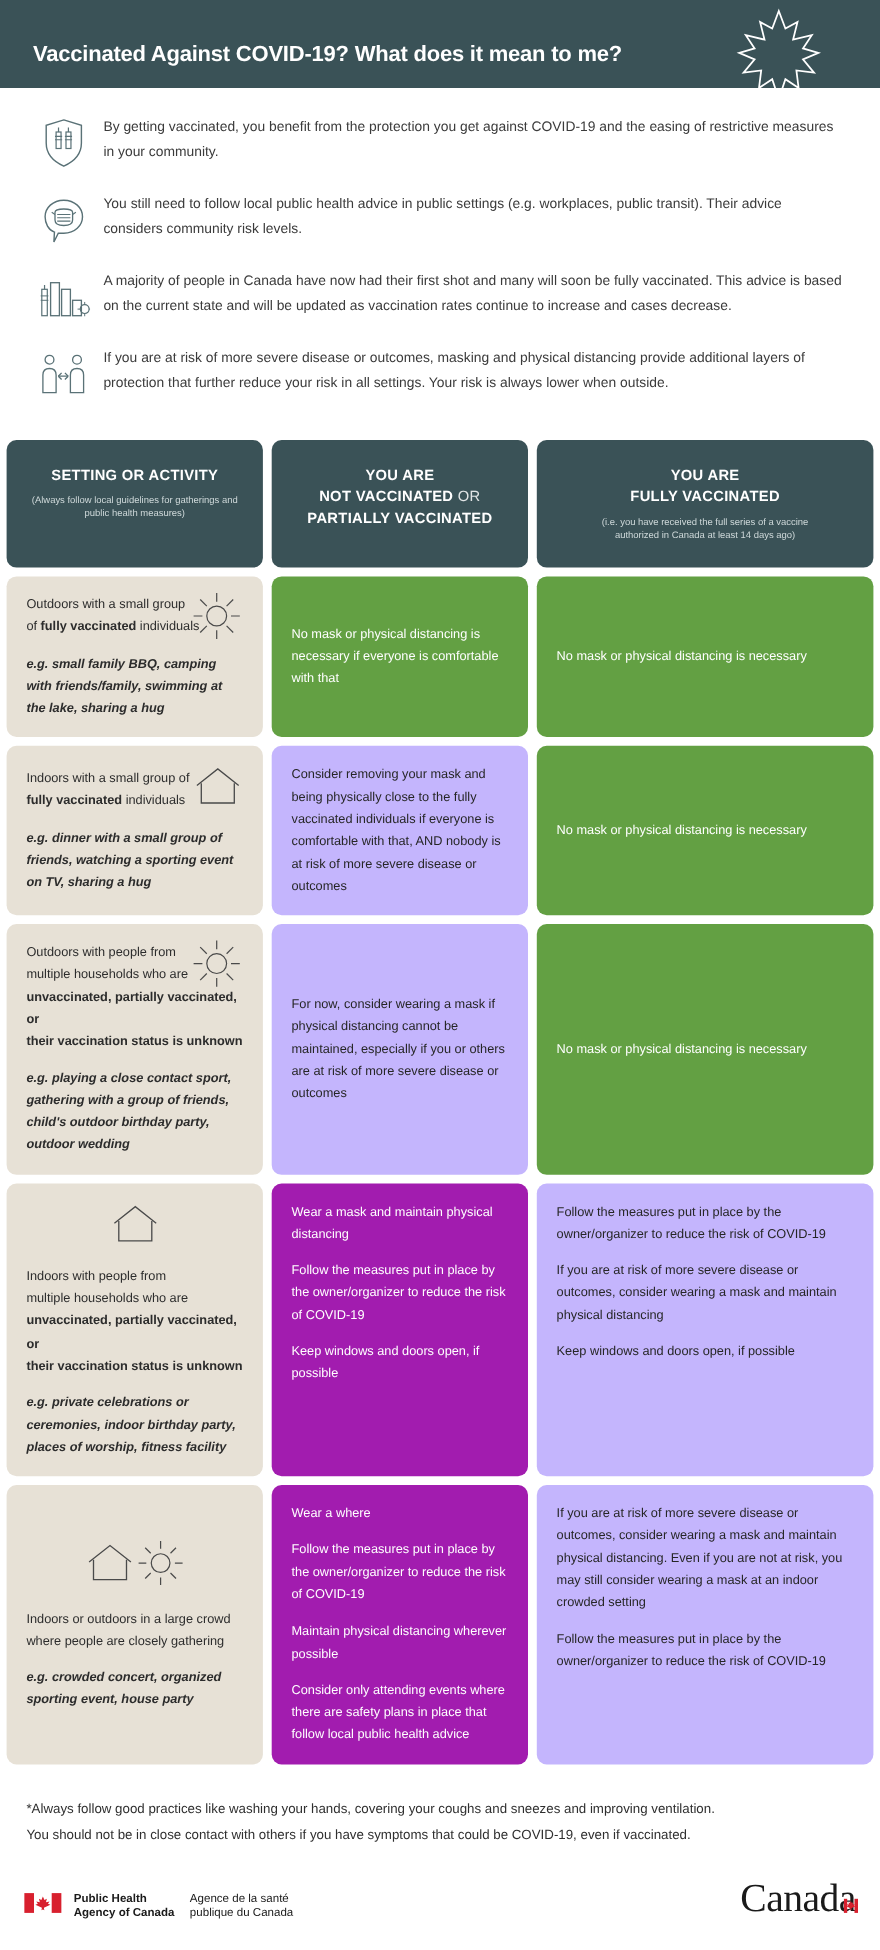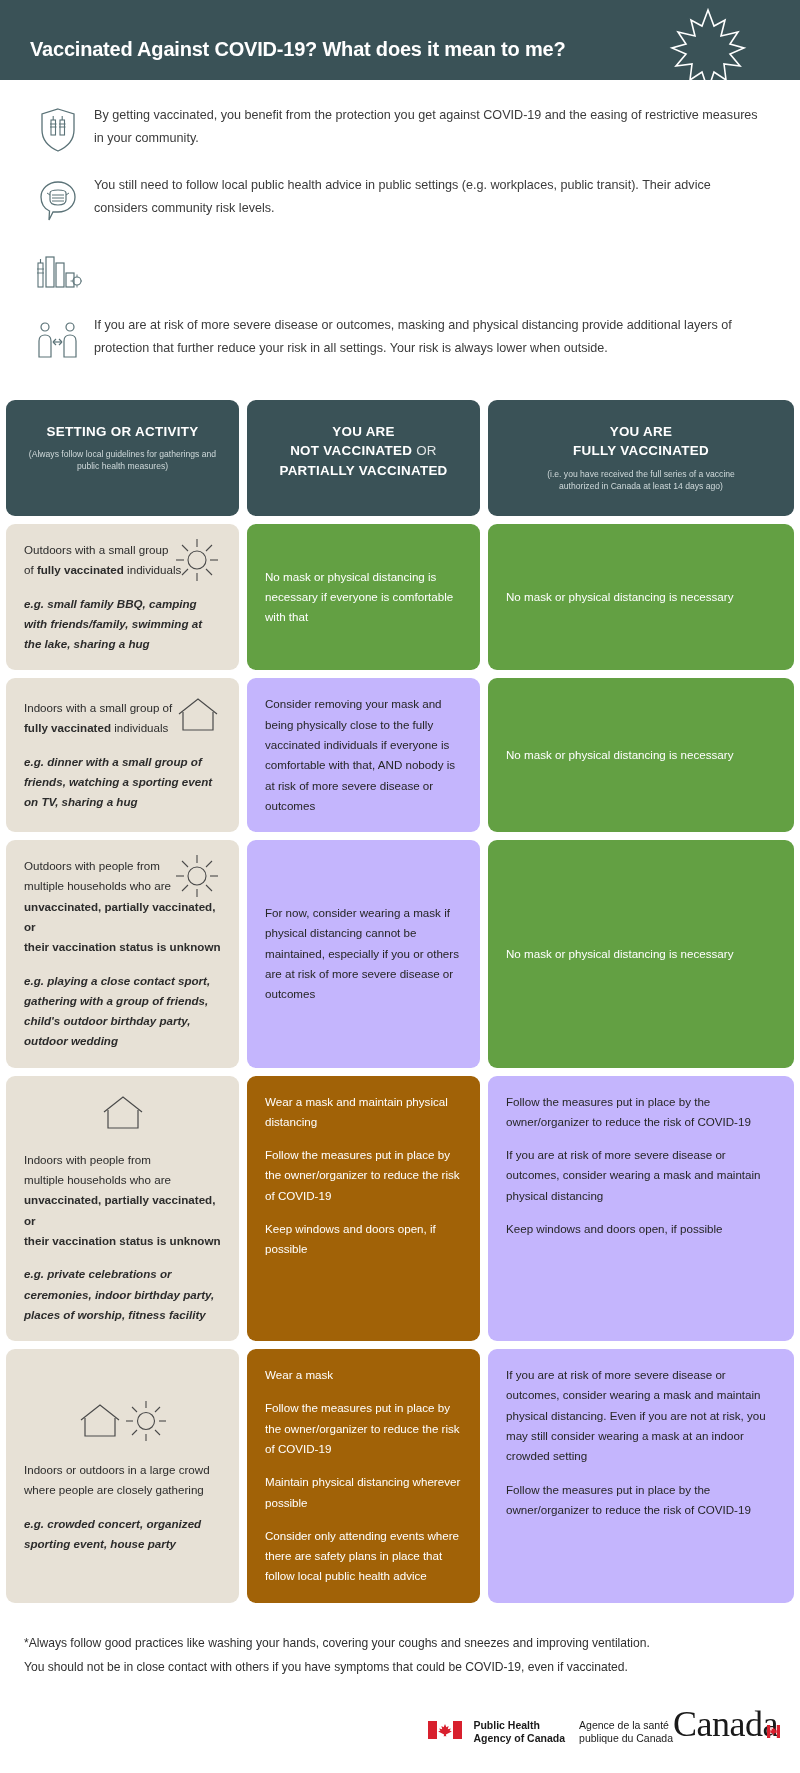--- a/index.html
+++ b/index.html
@@ -99,21 +99,21 @@
     font-size: 8.6px;
     line-height: 1.4;
     margin-top: 7px;
     color: #cfd9da;
     max-width: 200px;
   }
 
   .c-beige { background: #e7e1d6; color: #2c2c2c; position: relative; }
   .c-green { background: #63a043; color: #ffffff; }
   .c-orange { background: #c4b5fd; color: #262626; }
-  .c-red { background: #a16207; color: #ffffff; }
+  .c-red { background: #a21caf; color: #ffffff; }
 
   .cell p { margin: 0 0 13px 0; }
   .cell p:last-child { margin-bottom: 0; }
   .cell b { font-weight: bold; }
   .eg { font-weight: bold; font-style: italic; }
 
   .cell-flexmid { display: flex; flex-direction: column; justify-content: center; }
   .setting-body { position: relative; }
   .setting-icon {
     position: absolute;
@@ -131,21 +131,21 @@
     padding: 16px 24px 10px 24px;
     font-size: 12.1px;
     line-height: 2.0;
     color: #2f2f2f;
   }
 
   
   .footer {
     display: flex;
     align-items: flex-end;
-    justify-content: flex-end;
+    justify-content: space-between;
     padding: 14px 22px 18px 22px;
   }
   .foot-left { display: flex; align-items: center; gap: 11px; }
   .foot-wordmark {
     font-family: "Liberation Serif", serif;
     font-size: 13.5px;
     line-height: 1.25;
     color: #1a1a1a;
     display: flex;
     gap: 14px;
@@ -221,20 +221,21 @@
         <rect x="12" y="8" width="8" height="30" fill="none" stroke="#5a7277" stroke-width="1.2"></rect>
         <rect x="22" y="14" width="8" height="24" fill="none" stroke="#5a7277" stroke-width="1.2"></rect>
         <rect x="32" y="24" width="8" height="14" fill="none" stroke="#5a7277" stroke-width="1.2"></rect>
         <circle cx="43" cy="32" r="4" fill="none" stroke="#5a7277" stroke-width="1.1"></circle>
         <line x1="43" y1="25.5" x2="43" y2="28" stroke="#5a7277" stroke-width="0.9"></line>
         <line x1="43" y1="36" x2="43" y2="38.5" stroke="#5a7277" stroke-width="0.9"></line>
         <line x1="36.5" y1="32" x2="39" y2="32" stroke="#5a7277" stroke-width="0.9"></line>
         <line x1="47" y1="32" x2="48" y2="32" stroke="#5a7277" stroke-width="0.9"></line>
       </svg>
     </div>
+    <div class="intro-text">A majority of people in Canada have now had their first shot and many will soon be fully vaccinated. This advice is based on the current state and will be updated as vaccination rates continue to increase and cases decrease.</div>
   </div>
 
   <div class="intro-row">
     <div class="intro-icon">
       <svg width="46" height="42" viewBox="0 0 46 42">
         <circle cx="10" cy="8" r="4" fill="none" stroke="#5a7277" stroke-width="1.2"></circle>
         <path d="M4 38 L4 22 C4 18 6 16 10 16 C14 16 16 18 16 22 L16 38 Z" fill="none" stroke="#5a7277" stroke-width="1.2"></path>
         <circle cx="35" cy="8" r="4" fill="none" stroke="#5a7277" stroke-width="1.2"></circle>
         <path d="M29 38 L29 22 C29 18 31 16 35 16 C39 16 41 18 41 22 L41 38 Z" fill="none" stroke="#5a7277" stroke-width="1.2"></path>
         <line x1="18" y1="23" x2="27" y2="23" stroke="#5a7277" stroke-width="1.2"></line>
@@ -393,21 +394,21 @@
               <line x1="85" y1="9" x2="80" y2="14"></line>
                 <line x1="62" y1="32" x2="57" y2="37"></line>
             </g>
           </svg>
         </span>
         <p><span>Indoors or outdoors in a large crowd</span><br><span>where people are closely gathering</span></p>
         <p class="eg">e.g. crowded concert, organized sporting event, house party</p>
       </div>
     </div>
     <div class="cell col2 c-red">
-      <p>Wear a mask</p>
+      <p>Wear a where</p>
       <p>Follow the measures put in place by the owner/organizer to reduce the risk of COVID-19</p>
       <p>Maintain physical distancing wherever possible</p>
       <p>Consider only attending events where there are safety plans in place that follow local public health advice</p>
     </div>
     <div class="cell col3 c-orange">
       <p>If you are at risk of more severe disease or outcomes, consider wearing a mask and maintain physical distancing. Even if you are not at risk, you may still consider wearing a mask at an indoor crowded setting</p>
       <p>Follow the measures put in place by the owner/organizer to reduce the risk of COVID-19</p>
     </div>
   </div>
 

